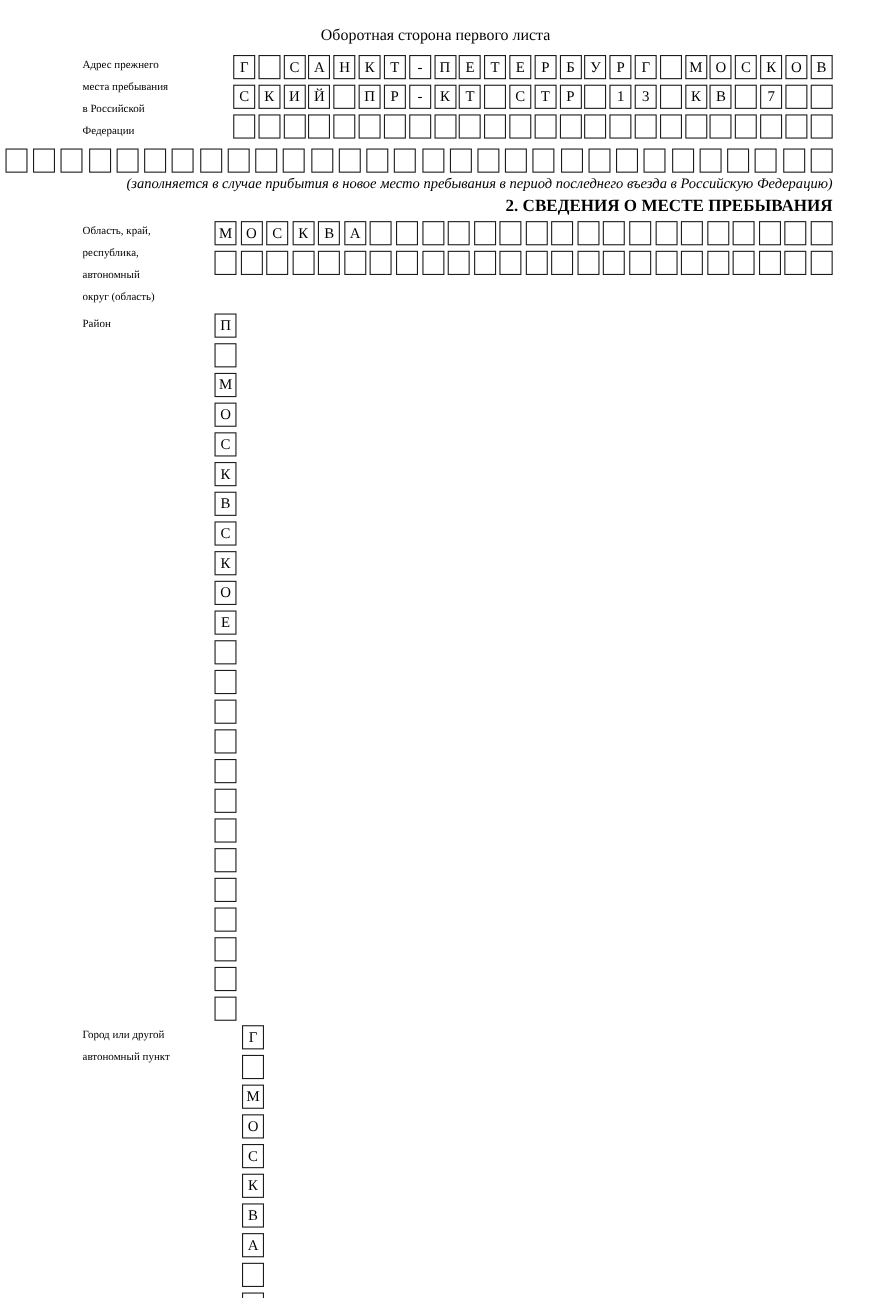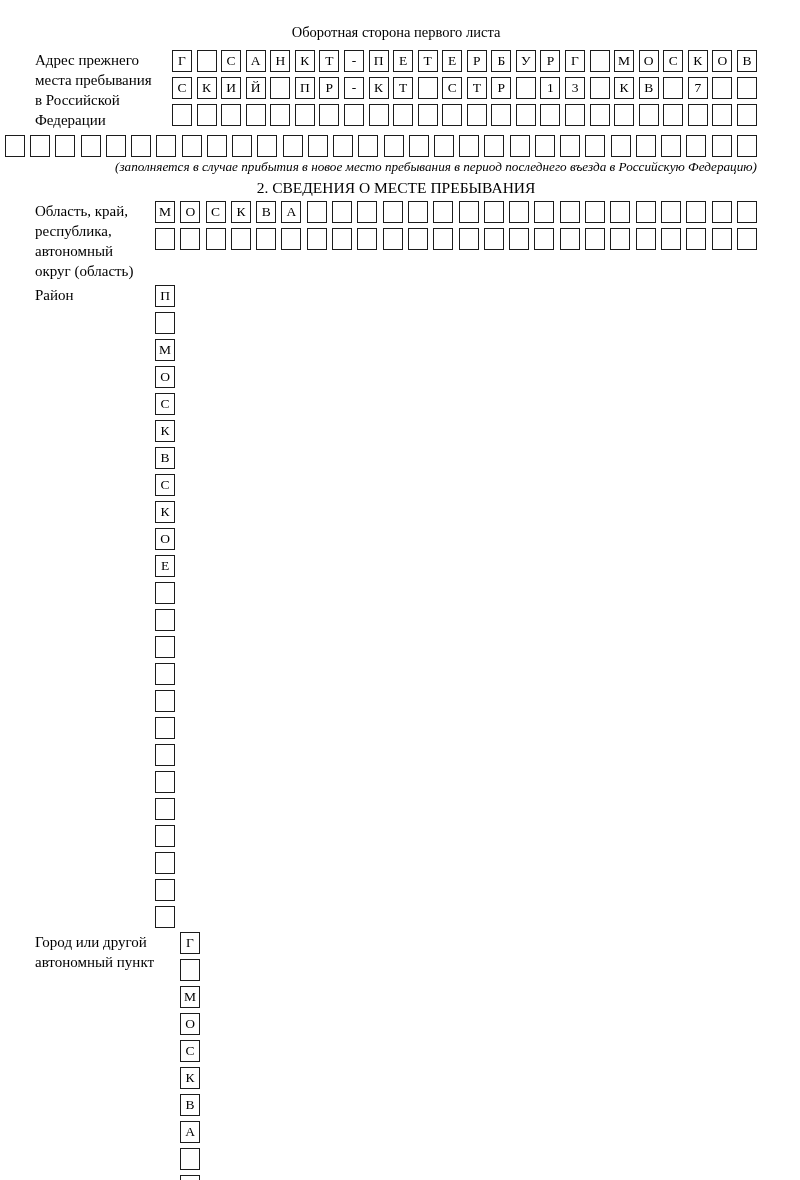--- a/index.html
+++ b/index.html
@@ -3,31 +3,31 @@
 <meta charset="utf-8">
 <style>
   html,body{margin:0;padding:0;background:#ffffff;}
   body{width:800px;height:1180px;overflow:hidden;color:#000;
        font-family:"Liberation Serif","DejaVu Serif",serif;}
   .page{width:800px;height:1180px;box-sizing:border-box;padding:24px 43px 0 35px;position:relative;}
 
   .title-line{text-align:center;font-size:14.5px;height:18px;}
 
   .frow{display:flex;align-items:flex-start;}
-  .lbl{font-size:15px;line-height:20px;flex-shrink:0;}
+  .lbl{font-size:10px;line-height:20px;flex-shrink:0;margin-left:40px;}
   .lbl div{white-space:nowrap;}
 
   .cells{display:flex;justify-content:space-between;}
   .cell{width:20px;height:22px;box-sizing:border-box;border:1.6px solid #1c1c1c;
         display:flex;align-items:center;justify-content:center;
         font-size:13.5px;line-height:1;flex-shrink:0;}
   .rowstack{display:flex;flex-direction:column;gap:5px;flex:1;}
 
   .note{font-size:13.2px;text-align:right;margin:2px 0 3px 0;font-style:italic;}
-  .sec-title{font-size:15.5px;font-weight:normal;text-align:center;margin:4px 0 4px 0;}
+  .sec-title{font-size:15.5px;font-weight:bold;text-align:right;margin:4px 0 4px 0;}
 
   .mt4{margin-top:4px;} .mt8{margin-top:8px;}
 
   .addr-lbl{width:137px;}
   .fullrow{margin-left:-30px;width:752px;margin-top:5px;}
 
   .w120{width:120px;} .w145{width:145px;font-family:Liberation Serif, serif;}
 </style>
 </head>
 <body>

